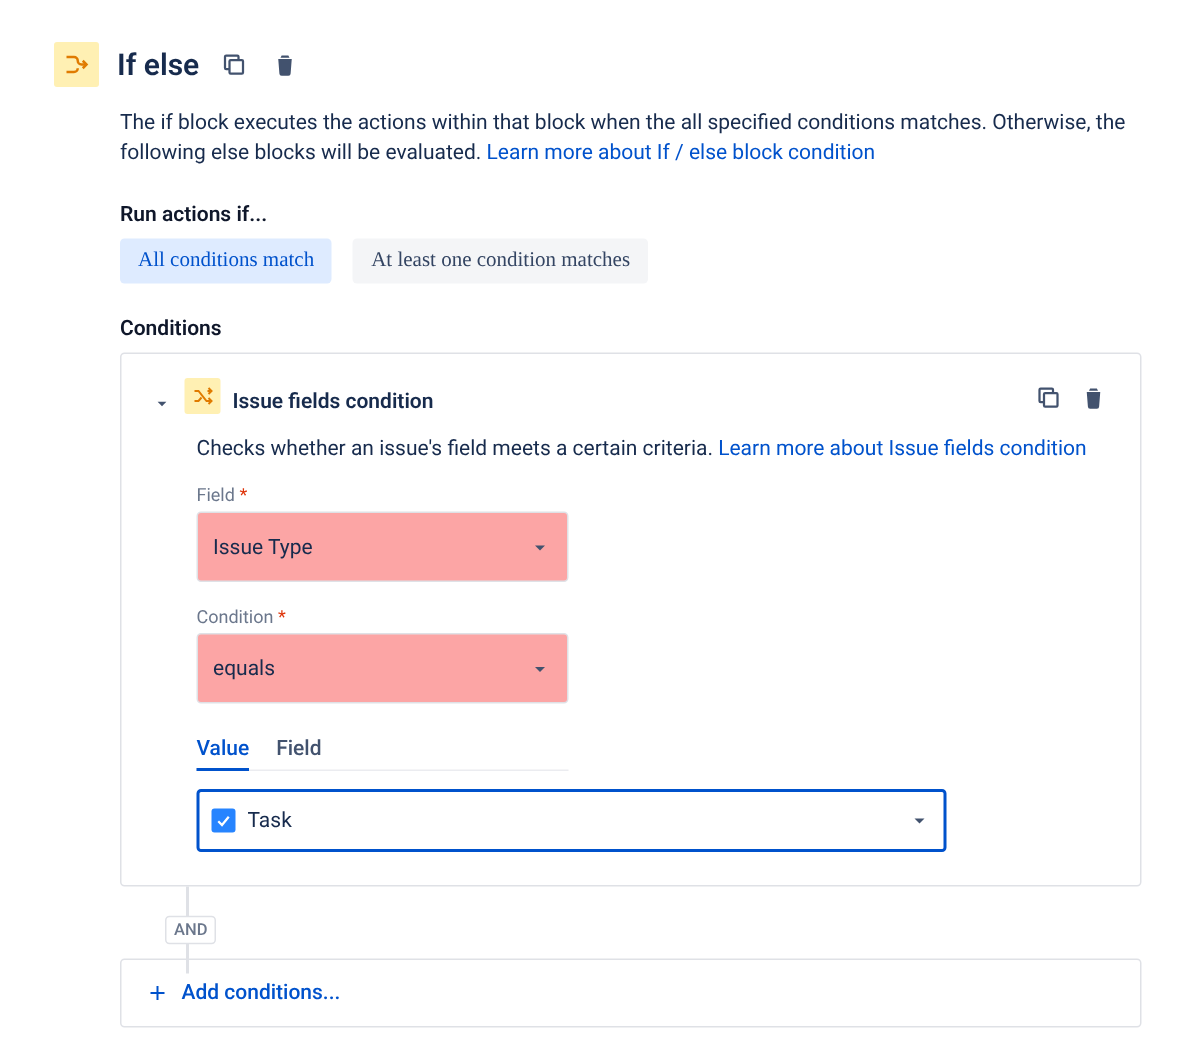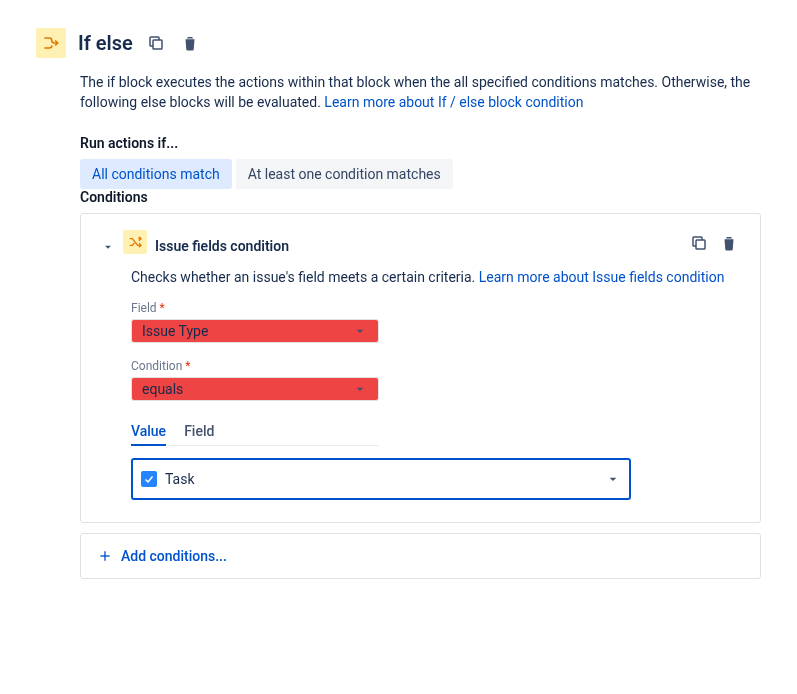--- a/index.html
+++ b/index.html
@@ -56,21 +56,23 @@
       margin-bottom: 22px;
     }
     .link { color: #0052CC; text-decoration: none; }
     .section-label {
       font-weight: 600;
       color: #0f172a;
       margin-bottom: 8px;
     }
     .segmented {
       display: inline-flex;
-      gap: 4px;
+      gap: 14px;
+      margin-bottom: 22px;
+      font-family: Liberation Serif, serif;
     }
     .seg-btn {
       padding: 7px 12px;
       background: #F4F5F7;
       color: #344563;
       border-radius: 3px;
       cursor: pointer;
       font-size: 14px;
     }
     .seg-btn.active {
@@ -104,23 +106,23 @@
     }
     .field-label {
       font-size: 12px;
       color: #6B778C;
       margin-bottom: 4px;
     }
     .required { color: #DE350B; }
     .select-box {
       width: 248px;
       border: 1px solid #DFE1E6;
-      background: #ef4444;
-      border-radius: 3px;
-      height: 24px;
+      background: #fca5a5;
+      border-radius: 3px;
+      height: 47px;
       display: flex;
       align-items: center;
       justify-content: space-between;
       padding: 0 10px;
       color: #172B4D;
       cursor: pointer;
       margin-bottom: 16px;
     }
     .tabs {
       display: flex;
@@ -326,20 +328,24 @@
         <span style="flex:1;">Task</span>
         <span class="chevron-down">
           <svg width="16" height="16" viewBox="0 0 24 24" fill="currentColor">
               <path d="M7 10l5 5 5-5z"></path>
             </svg>
         </span>
       </div>
     </div>
   </div>
 
+  <div class="connector-wrap">
+    <div class="connector-line"></div>
+    <div class="and-badge">AND</div>
+  </div>
 
   <div class="add-card">
     <svg width="16" height="16" viewBox="0 0 24 24" fill="none" stroke="currentColor" stroke-width="2">
         <line x1="12" y1="5" x2="12" y2="19"></line>
         <line x1="5" y1="12" x2="19" y2="12"></line>
       </svg>
     <span>Add conditions...</span>
   </div>
 </div>
 

